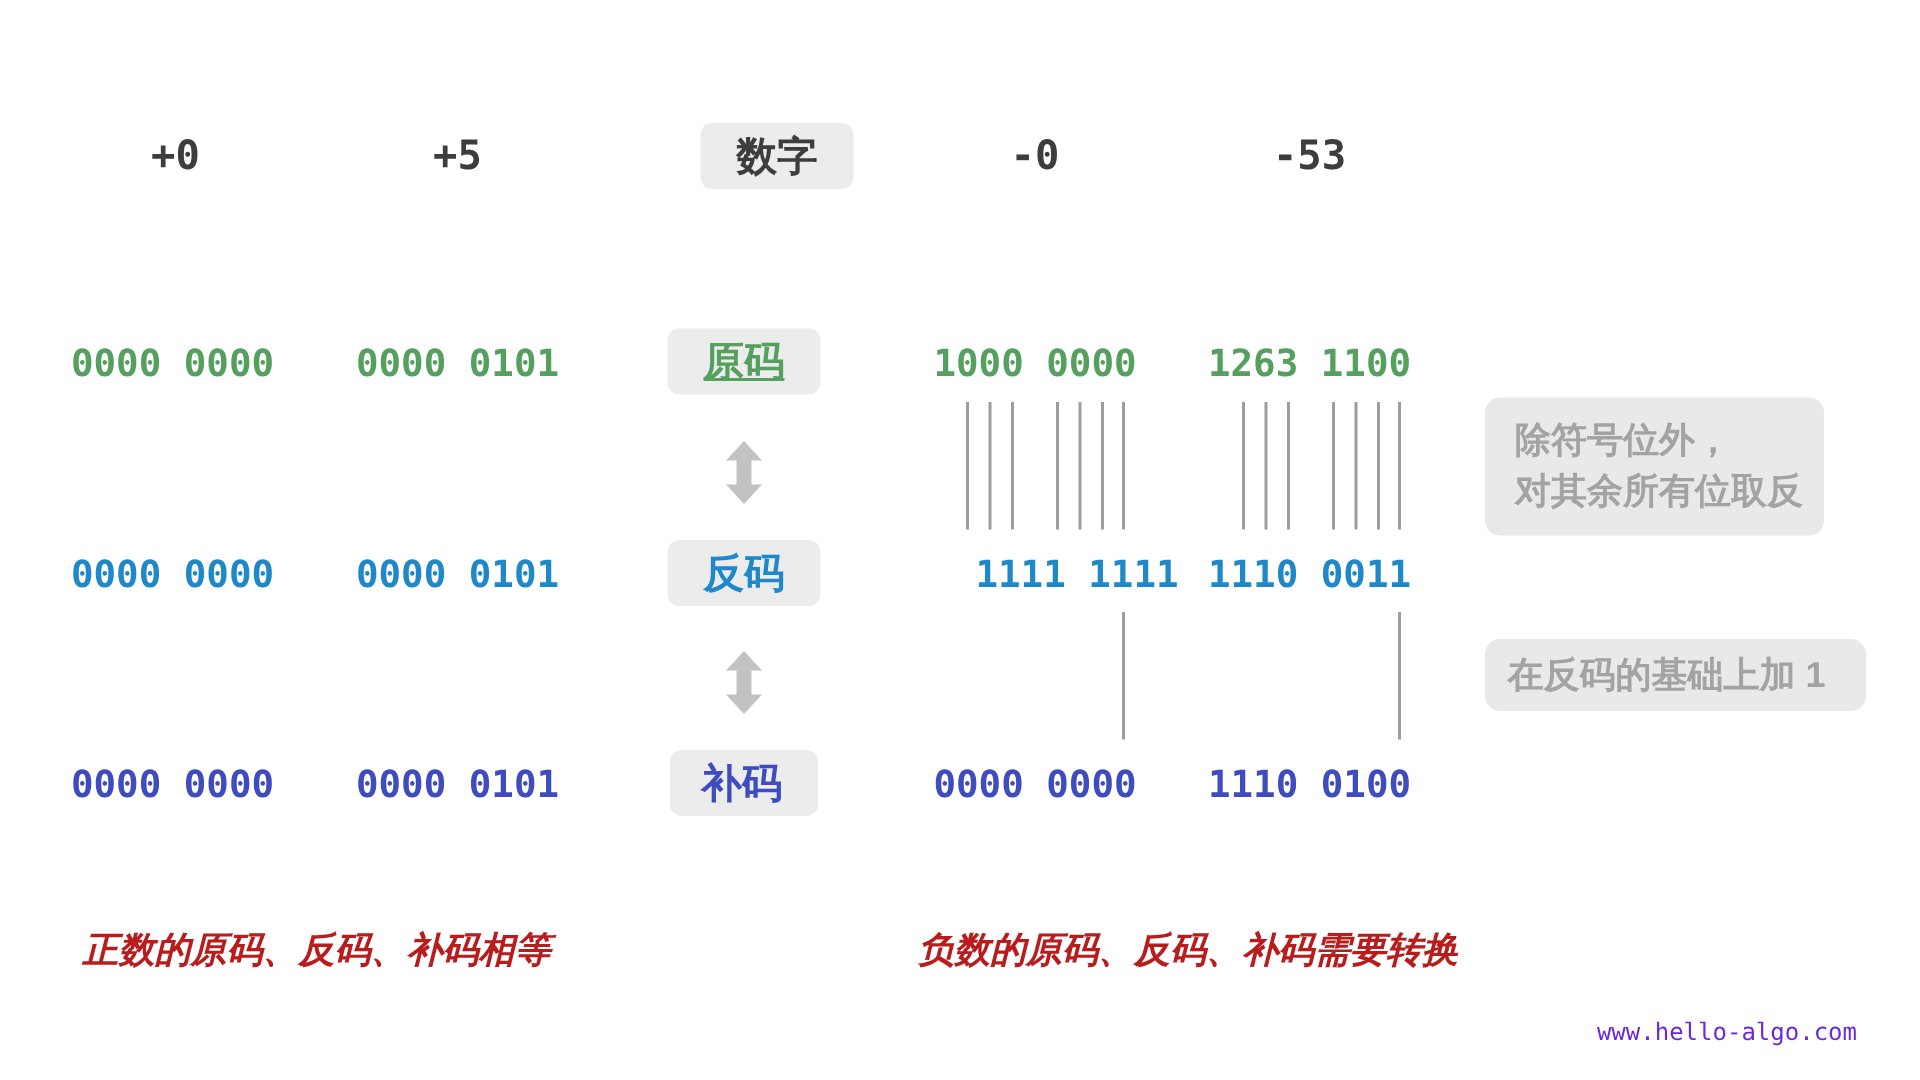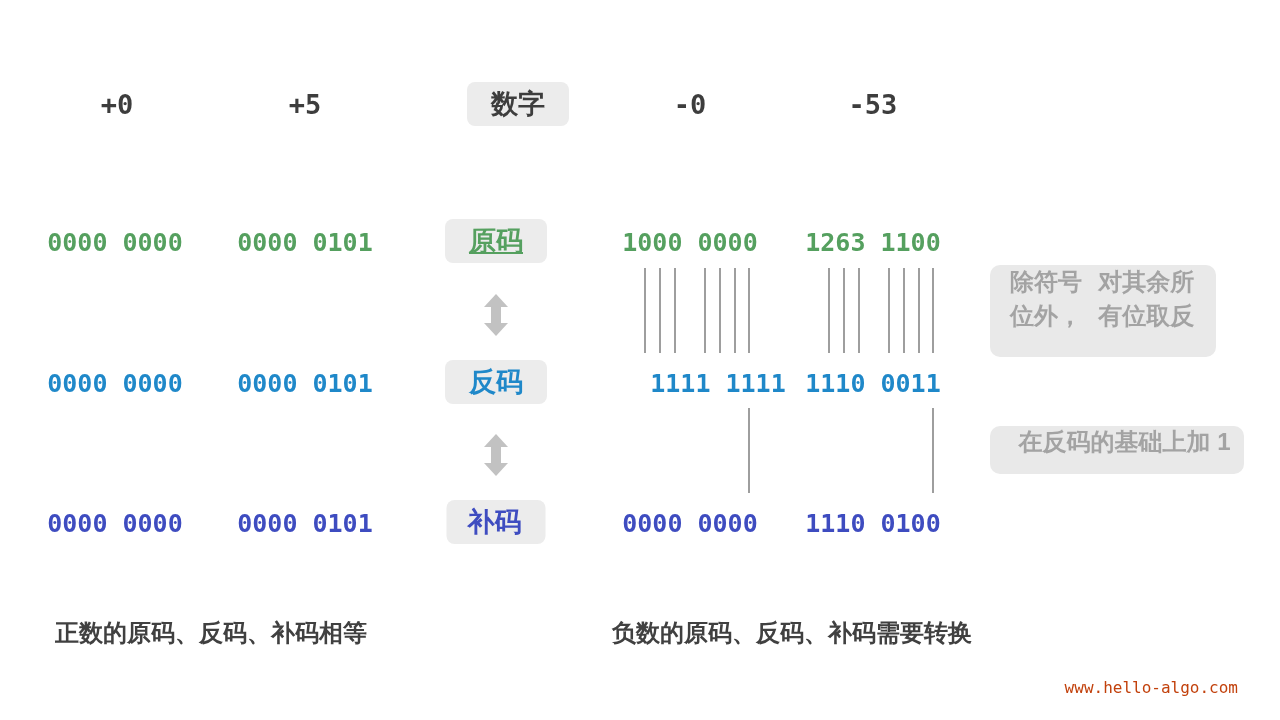--- a/index.html
+++ b/index.html
@@ -41,58 +41,59 @@
   }
   .badge-dark { color: #3d3d3d; margin-left: 22px; }
   .note-box {
     position: absolute;
     background: #e9e9e9;
     border-radius: 10px;
     color: #a3a3a3;
     font-weight: bold;
     font-size: 24px;
     display: flex;
-    flex-direction: row;
+    flex-direction: column;
     justify-content: center;
     box-sizing: border-box;
   }
   .note-invert {
     left: 990px; top: 265px;
     width: 226px; height: 92px;
     padding-left: 20px;
     line-height: 34px;
   }
   .note-addone {
     left: 990px; top: 426px;
     width: 254px; height: 48px;
     padding-left: 15px;
   }
   .caption {
     position: absolute;
     top: 617px;
     font-size: 24px;
     font-weight: bold;
-    color: #404040;
+    color: #b91c1c;
     white-space: nowrap;
+    font-style: italic;
   }
   .tick {
     position: absolute;
     width: 1.5px;
     background: #9e9e9e;
   }
   .tick-a { top: 268px; height: 85px; }
   .tick-b { top: 408px; height: 85px; }
   .arrow-svg { display: block; }
   .watermark {
     position: absolute;
     right: 42px;
     top: 678px;
     font-family: "DejaVu Sans Mono", monospace;
     font-size: 16px;
-    color: #c2410c;
+    color: #6d28d9;
   }
 </style>
 </head>
 <body>
 
 <div class="canvas">
 
   <div class="center mono num-head" style="left:117px; top:104px;">+0</div>
   <div class="center mono num-head" style="left:305px; top:104px;">+5</div>
   <div class="center badge badge-dark" style="left:496px; top:104px;">数字</div>

